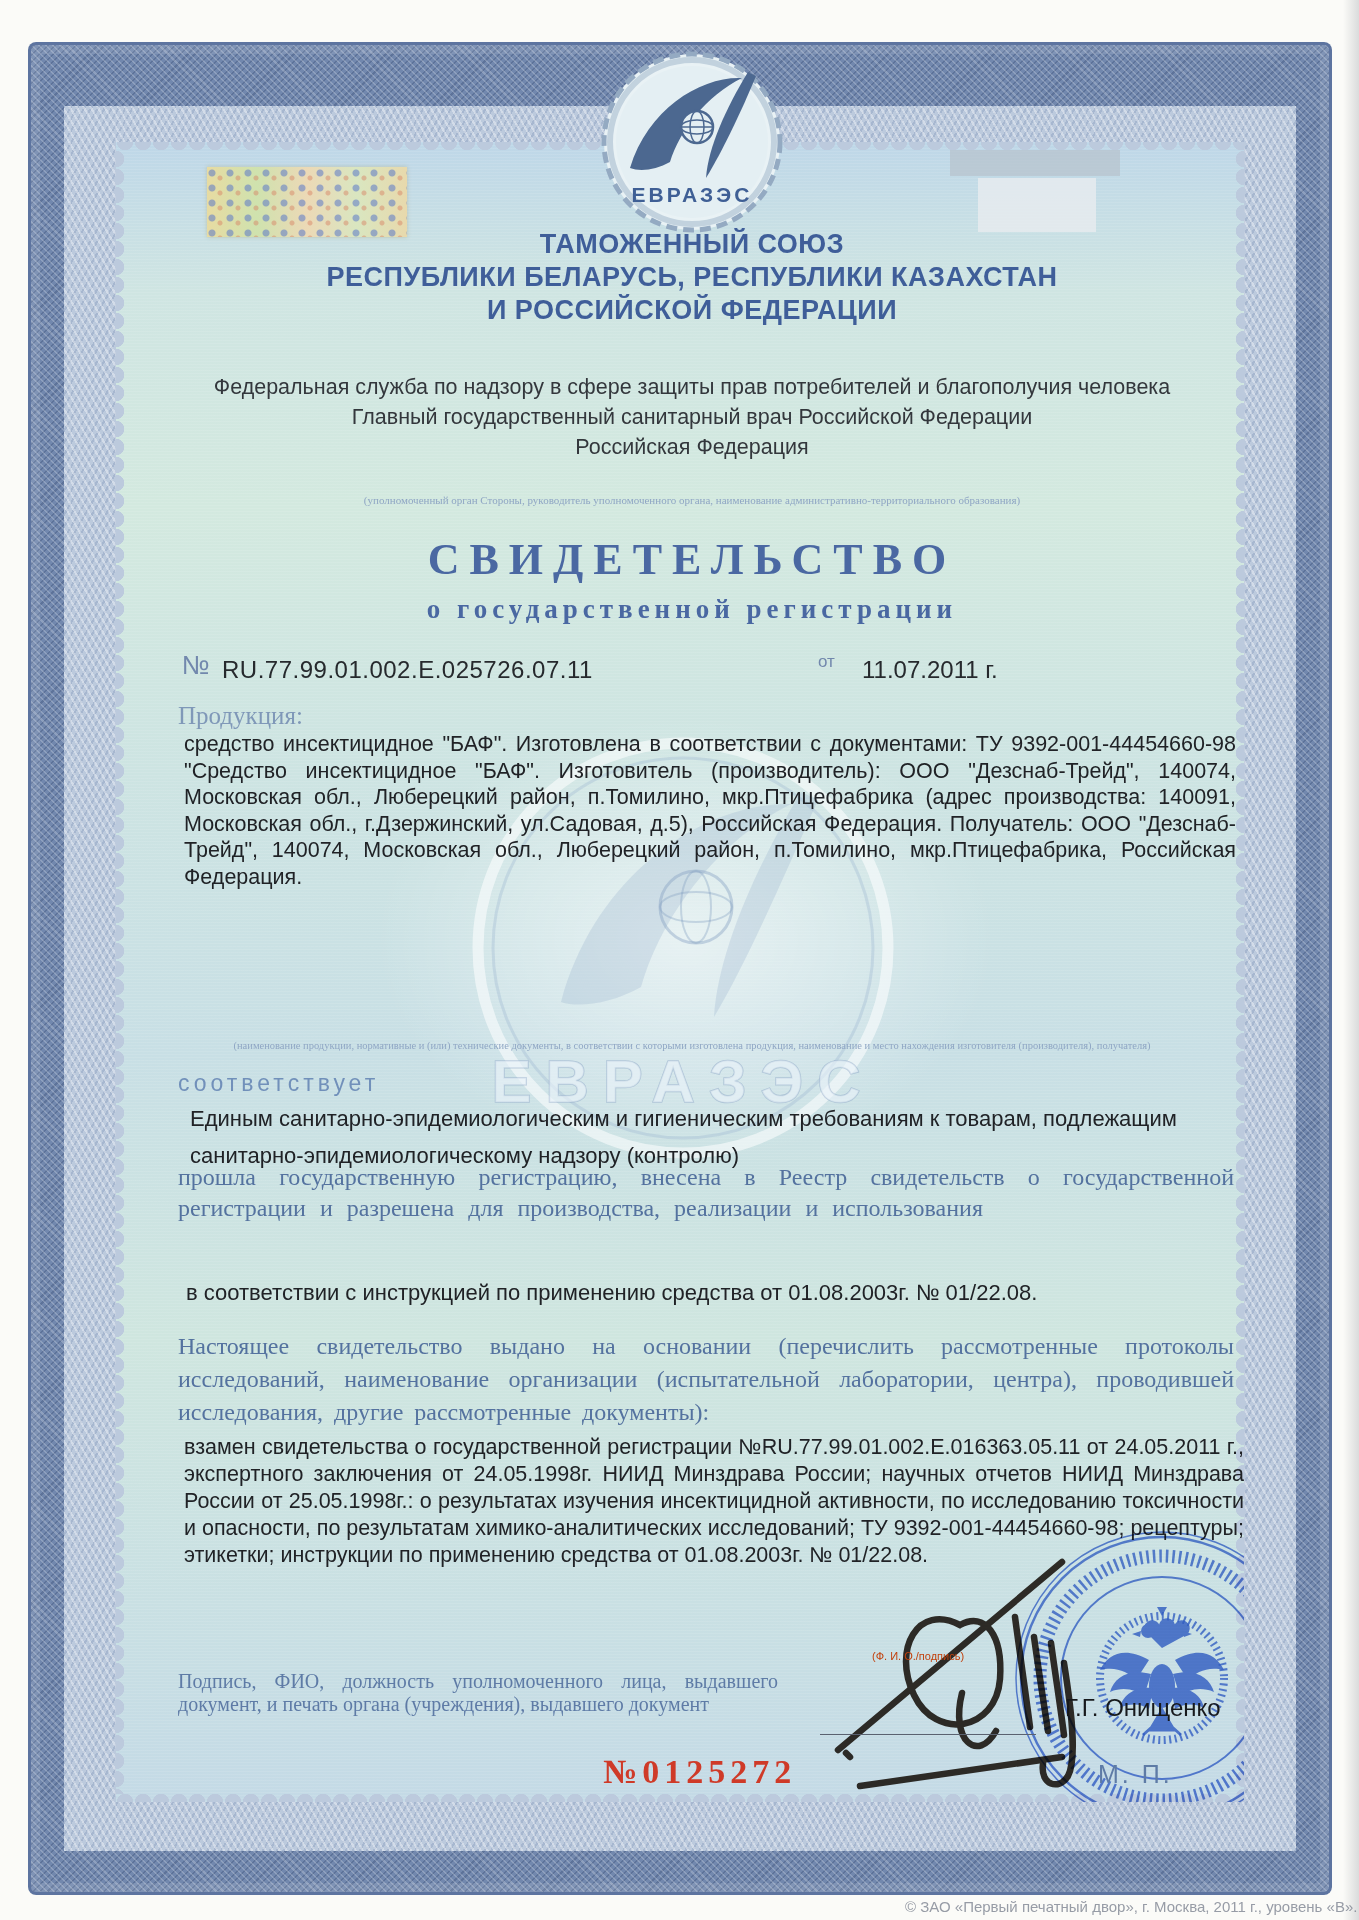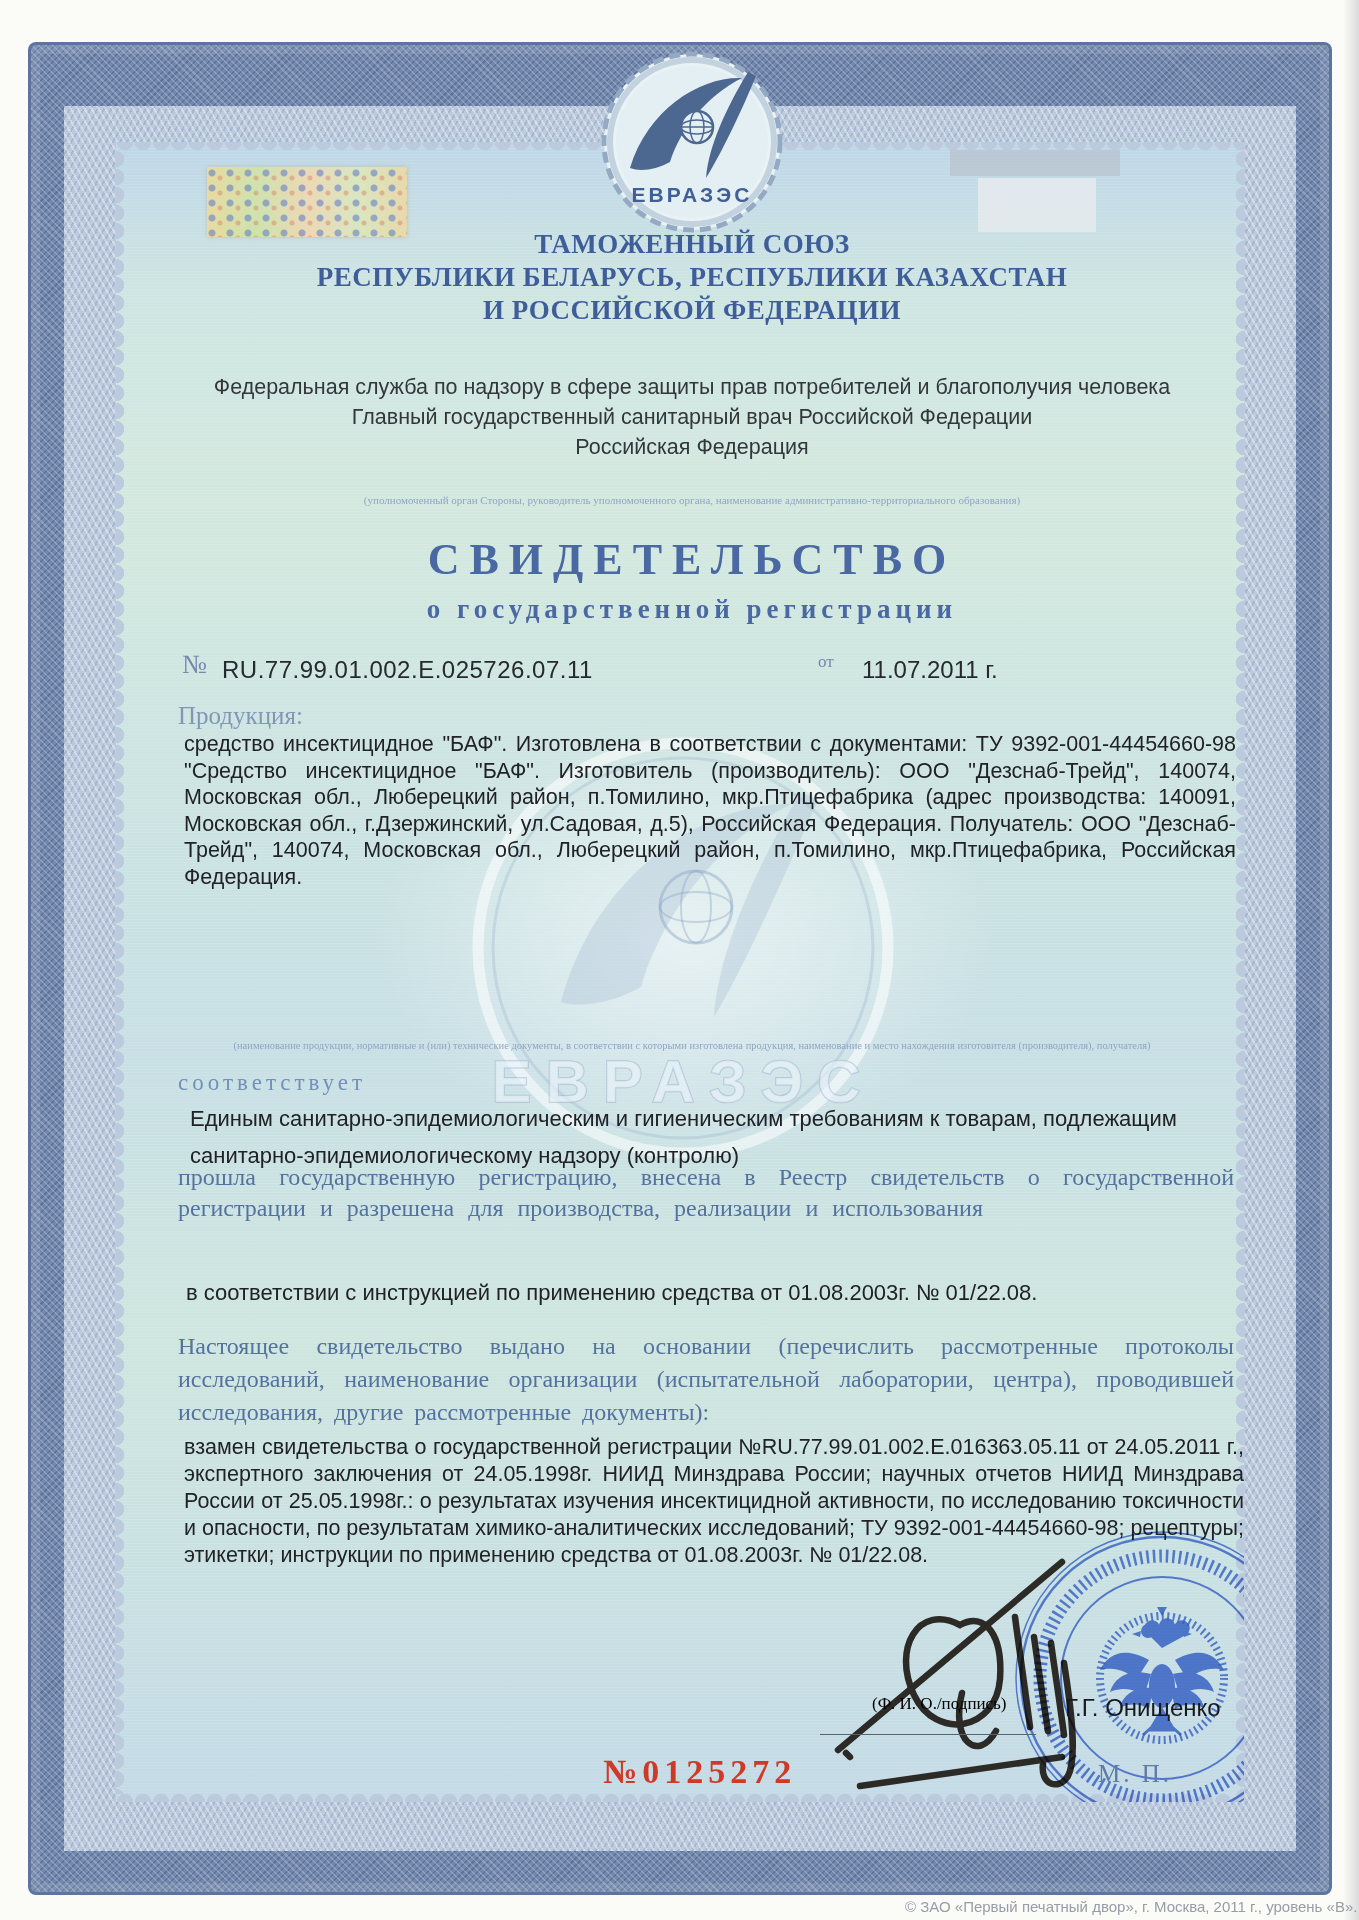--- a/index.html
+++ b/index.html
@@ -31,21 +31,21 @@
     background:radial-gradient(circle at 9px 0px,#bccadd 8px,transparent 8.5px) 0 0/18px 12px repeat-x;}
   .scallop-bottom{position:absolute;left:88px;right:88px;bottom:93px;height:12px;
     background:radial-gradient(circle at 9px 12px,#bccadd 8px,transparent 8.5px) 0 0/18px 12px repeat-x;}
   .scallop-left{position:absolute;left:88px;top:108px;bottom:101px;width:12px;
     background:radial-gradient(circle at 0px 9px,#bccadd 8px,transparent 8.5px) 0 0/12px 18px repeat-y;}
   .scallop-right{position:absolute;right:88px;top:108px;bottom:101px;width:12px;
     background:radial-gradient(circle at 12px 9px,#bccadd 8px,transparent 8.5px) 0 0/12px 18px repeat-y;}
   .content{position:absolute;inset:0;}
   .abs{position:absolute;}
   .centered{left:0;right:0;text-align:center;transform:translateX(12px);}
-  .serif{font-family:Liberation Serif, serif;}
+  .serif{font-family:Liberation Sans, sans-serif;}
   .union-line{font-weight:bold;font-size:27px;line-height:33px;color:#3f5e99;letter-spacing:.5px;}
   .agency-line{font-size:21.5px;line-height:30px;color:#33373c;}
   .tiny-caption{font-family:"Liberation Serif",serif;font-size:11px;color:#8fa6c4;white-space:nowrap;overflow:hidden;}
   .title-main{font-family:Liberation Serif, serif;font-weight:bold;font-size:44px;letter-spacing:10px;color:#4a68a2;}
   .title-sub{font-family:"Liberation Serif",serif;font-weight:bold;font-size:27px;letter-spacing:5px;color:#4a68a2;}
   .blue-label{font-family:"Liberation Serif",serif;color:#7f98b8;}
   .blue-para{font-family:"Liberation Serif",serif;color:#54729f;text-align:justify;}
   .black-para{color:#202226;text-align:justify;}
   .hologram{background:
       radial-gradient(circle at 5px 6px,rgba(90,120,200,.55) 3px,transparent 4px) 0 0/18px 15px,
@@ -153,23 +153,24 @@
         <path d="M150,80 C108,58 82,104 104,150 C126,196 186,186 190,134 C193,90 175,66 150,80 Z"></path>
         <path d="M152,148 C140,196 168,218 186,186"></path>
         <path d="M205,72 C210,110 216,150 220,182"></path>
         <path d="M224,92 C229,128 234,160 238,186"></path>
         <path d="M241,98 C246,134 251,166 254,190"></path>
         <path d="M254,118 C262,168 267,214 258,231 C249,246 230,240 233,219"></path>
         <path d="M50,241 L252,212"></path>
       </g>
     </svg>
 
+    <div class="abs blue-para serif" style="left:62px;top:1528px;width:600px;font-size:20px;line-height:23px;color:#5e7ba6;">Подпись, ФИО, должность уполномоченного лица, выдавшего документ, и печать органа (учреждения), выдавшего документ</div>
     <div class="abs" style="left:949px;top:1552px;font-size:24px;color:#17191c;">Г.Г. Онищенко</div>
     <div class="abs sig-line" style="left:704px;top:1592px;width:216px;height:0;"></div>
-    <div class="abs serif" style="left:756px;top:1552px;font-size:17px;color:#000000;">(Ф. И. О./подпись)</div>
+    <div class="abs serif" style="left:756px;top:1508px;font-size:11px;color:#c2410c;">(Ф. И. О./подпись)</div>
     <div class="abs serif" style="left:982px;top:1618px;font-size:25px;letter-spacing:3px;color:#5e7ba6;">М. П.</div>
     <div class="abs serial" style="left:487px;top:1611px;">№0125272</div>
   </div>
 
   <svg class="abs" style="position:absolute;left:572px;top:8px;" width="184" height="184" viewBox="0 0 184 184">
     <circle cx="92" cy="92" r="88" fill="#e9f2f5" stroke="#94aac2" stroke-width="5" stroke-dasharray="11 6"></circle>
     <circle cx="92" cy="92" r="82" fill="#e9f2f5" stroke="#c2d2de" stroke-width="6"></circle>
     <circle cx="92" cy="92" r="76" fill="#e4eff3"></circle>
     <path d="M30,118 C48,58 102,26 142,28 C106,46 80,80 70,112 C56,120 40,122 30,118 Z" fill="#4c6890"></path>
     <path d="M148,22 C126,58 108,98 106,128 C122,102 142,60 156,26 Z" fill="#4c6890"></path>

